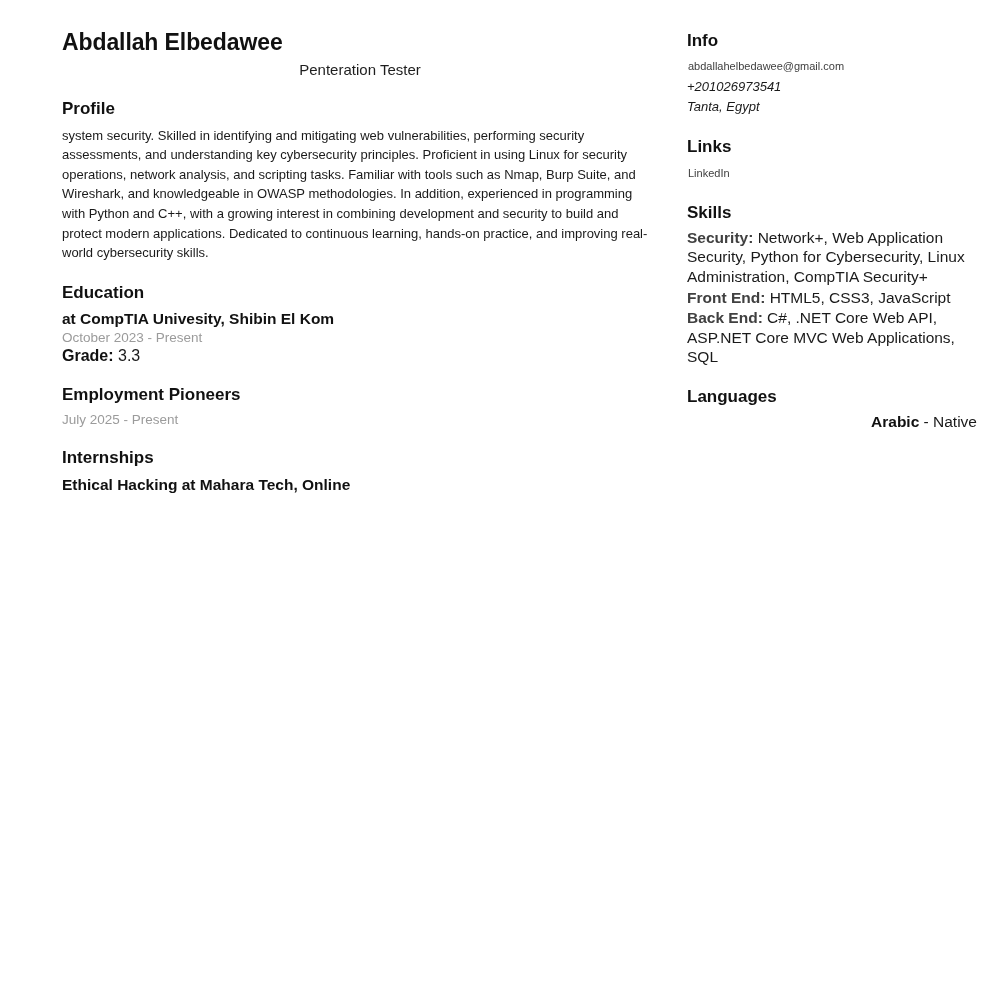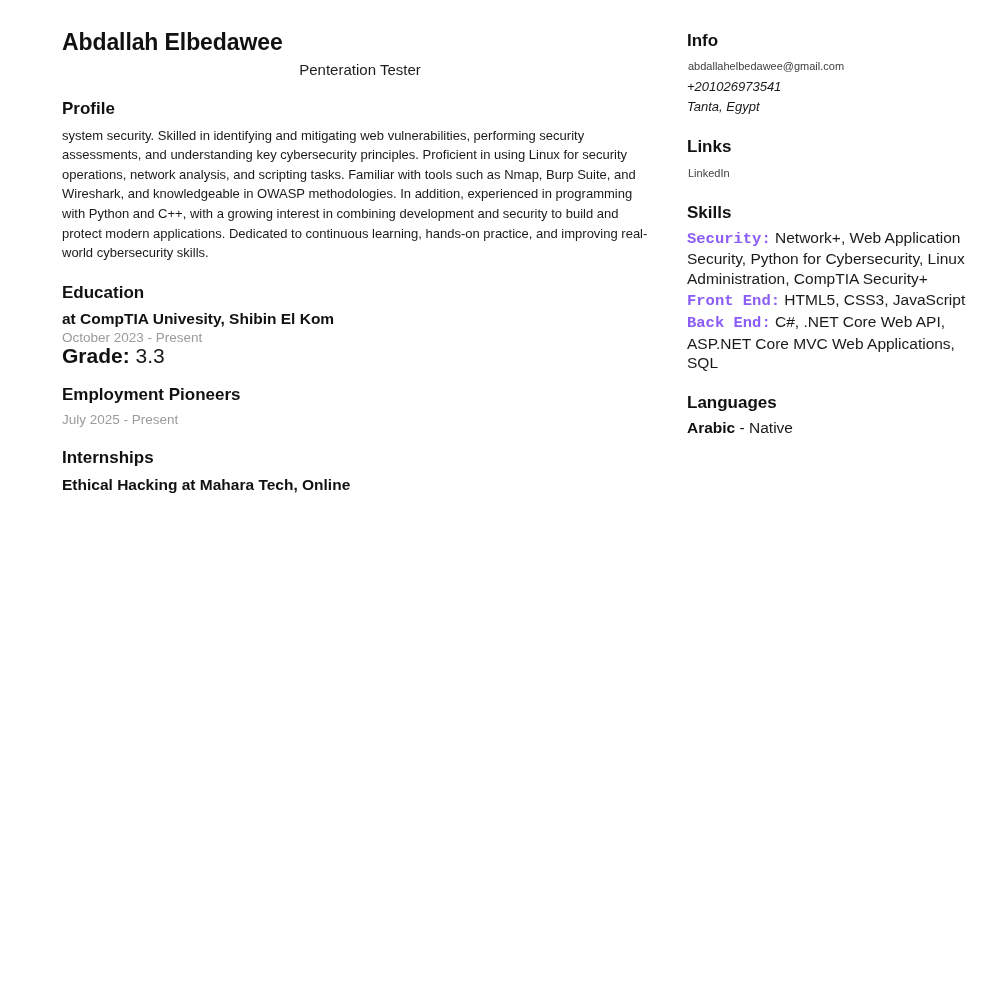--- a/index.html
+++ b/index.html
@@ -95,21 +95,21 @@
     margin: 0;
   }
   .entry-date {
     font-size: 13.5px;
     font-weight: normal;
     line-height: 17px;
     color: #9b9b9b;
     margin: 0;
   }
   .entry-extra {
-    font-size: 21px;
+    font-size: 16px;
     line-height: 19.6px;
     color: #1a1a1a;
     margin: 0;
   }
   .entry-extra .label {
     font-weight: bold;
     color: #111111;
   }
 
   
@@ -130,28 +130,28 @@
     cursor: pointer;
   }
   .skill-row {
     font-size: 15.5px;
     line-height: 19.6px;
     color: #1a1a1a;
     margin: 0 0 1px 0;
   }
   .skill-row .label {
     font-weight: bold;
-    color: #8b5cf6;
-    font-family: Liberation Mono, monospace;
+    color: #404040;
   }
   .lang-row {
     font-size: 15.5px;
     line-height: 20px;
     color: #1a1a1a;
     margin: 0;
+    text-align: right;
   }
   .lang-row .label {
     font-weight: bold;
     color: #111111;
   }
 </style>
 </head>
 <body>
 
 <div class="resume">

